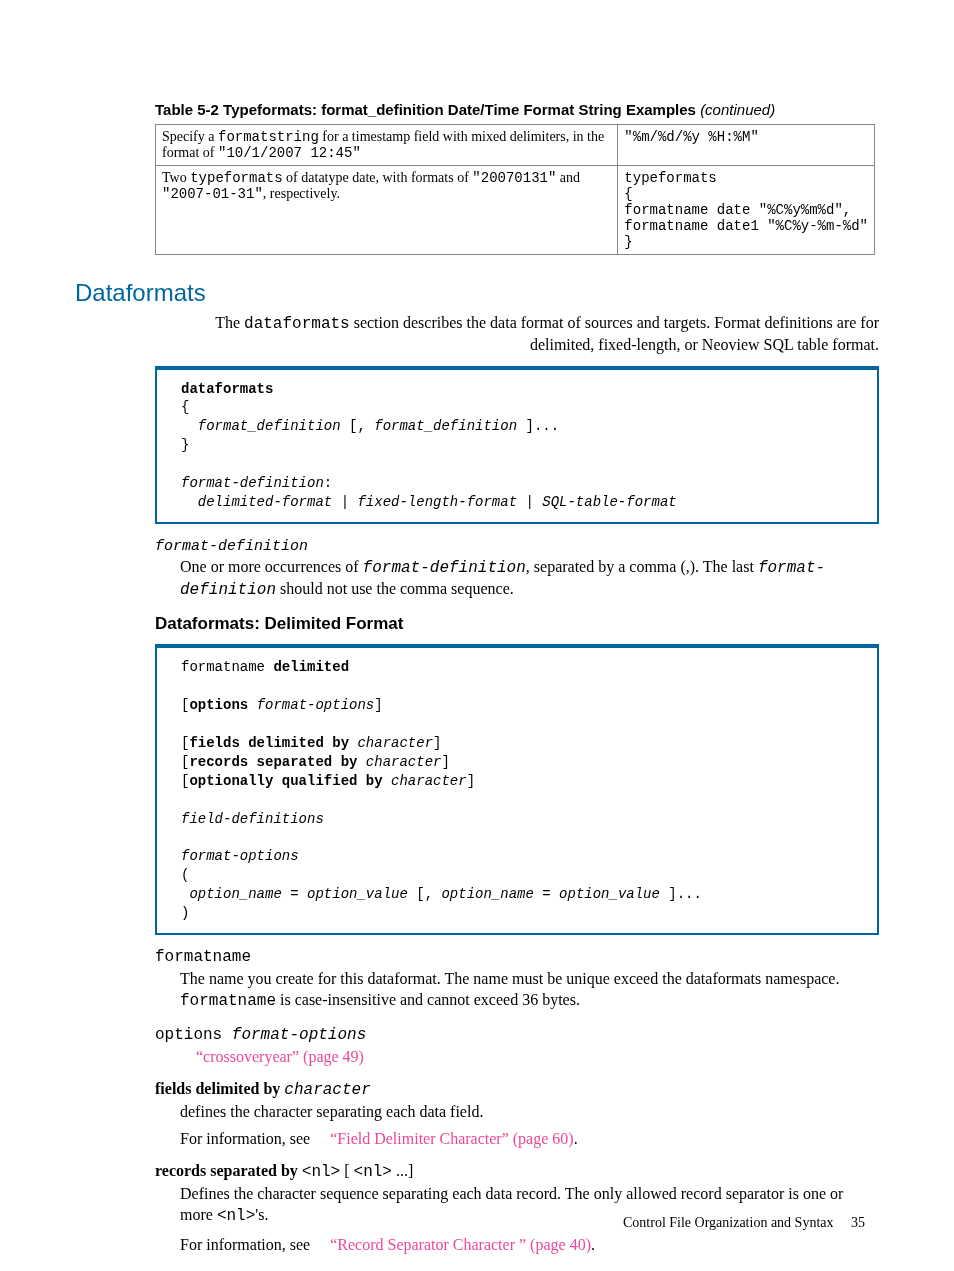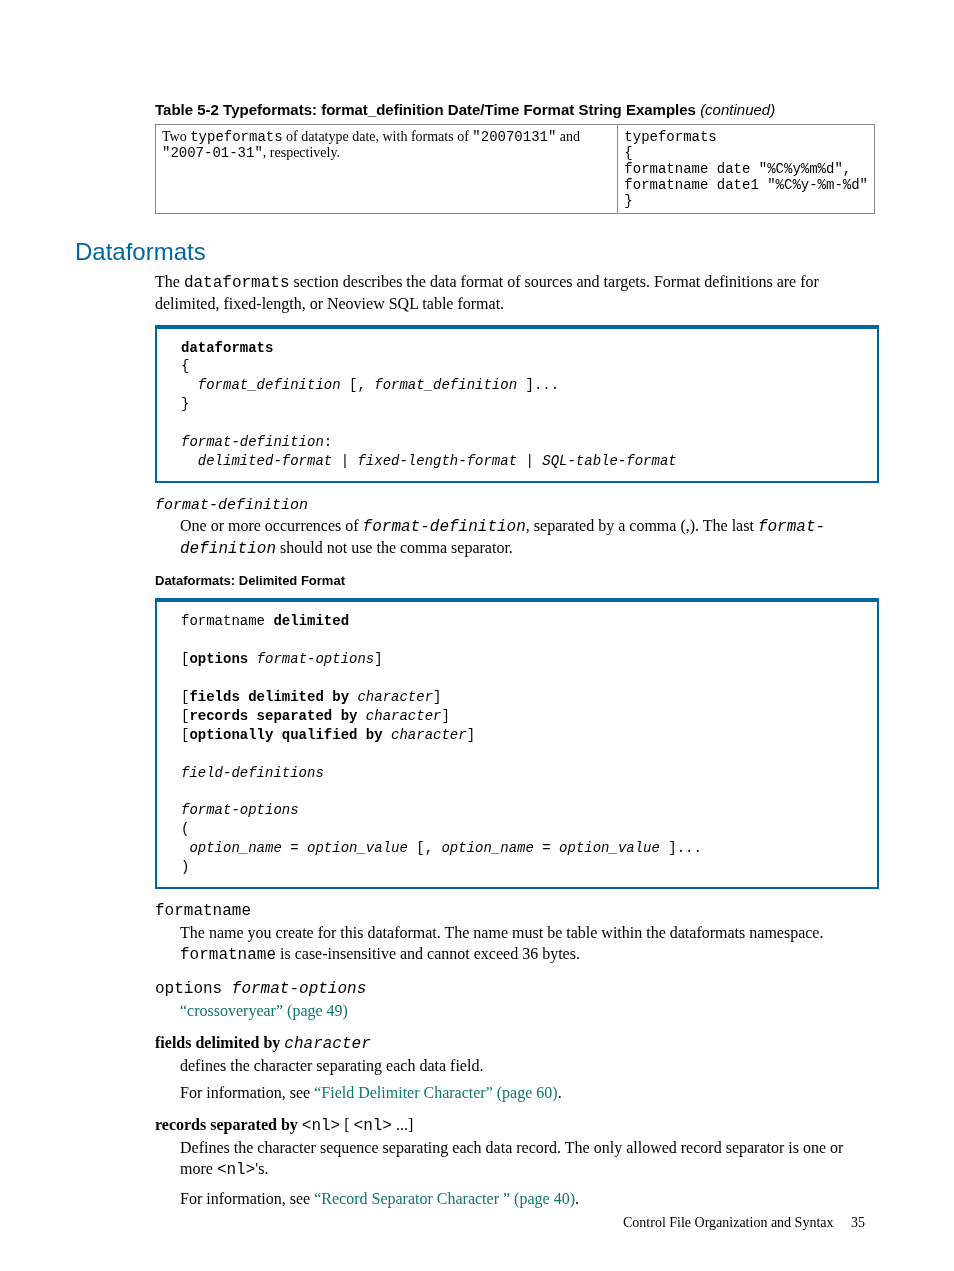--- a/index.html
+++ b/index.html
@@ -51,20 +51,21 @@
     font-family: "Arial Narrow", Arial, sans-serif;
     font-stretch: condensed;
     font-weight: normal;
     color: #0066a1;
     font-size: 24px;
     margin: 24px 0 6px 0;
   }
   p.body {
     margin: 2px 0 10px 80px;
     line-height: 1.3;
+    text-align: right;
   }
   .codebox {
     border: 2px solid #0066a1;
     border-top-width: 4px;
     margin: 10px 0 10px 80px;
     padding: 10px 24px;
     font-family: "Courier New", monospace;
     font-size: 14px;
     white-space: pre;
     line-height: 1.35;
@@ -79,54 +80,60 @@
   }
   .term-body {
     margin: 2px 0 0 105px;
     line-height: 1.3;
   }
   .term-body .monoi { font-family: "Courier New", monospace; font-style: italic;}
   h3.sub {
     font-family: "Arial Narrow", Arial, sans-serif;
     font-stretch: condensed;
     font-weight: bold;
-    font-size: 13px;
+    font-size: 17px;
     margin: 14px 0 6px 80px;
   }
   .dlterm {
     margin: 12px 0 0 80px;
     font-size: 16px;
   }
   .dlterm .mono { font-family: "Courier New", monospace; }
   .dlterm .monoi { font-family: "Courier New", monospace; font-style: italic;}
   .dlterm .labelb { font-weight: bold; }
   .dlbody {
     margin: 2px 0 0 105px;
     line-height: 1.35;
   }
   .dlbody .mono { font-family: "Courier New", monospace; }
-  a.link { color: #0f766e; text-decoration: none; }
+  a.link { color: #ec4899; text-decoration: none; margin-left: 16px; }
   .footer {
     position: absolute;
     bottom: 40px;
     right: 89px;
     font-size: 14px;
   }
   .footer .pn { margin-left: 14px; }
 </style>
 </head>
 <body>
 
 <div class="table-caption">
   <span>Table 5-2 Typeformats: format_definition Date/Time Format String Examples</span>
   <span class="cont">(continued)</span>
 </div>
 
 <table class="fmt">
   <tbody>
+  <tr>
+    <td>
+      <span>Specify a </span><span class="mono">formatstring</span><span> for a timestamp field with mixed delimiters, in the format of </span><span class="mono">"10/1/2007 12:45"</span>
+    </td>
+    <td><span class="mono">"%m/%d/%y %H:%M"</span></td>
+  </tr>
   <tr>
     <td>
       <span>Two </span><span class="mono">typeformats</span><span> of datatype date, with formats of </span><span class="mono">"20070131"</span><span> and </span><span class="mono">"2007-01-31"</span><span>, respectively.</span>
     </td>
     <td><span class="mono" style="white-space:pre">typeformats
 {
 formatname date "%C%y%m%d",
 formatname date1 "%C%y-%m-%d"
 }</span></td>
   </tr>
@@ -142,21 +149,21 @@
 <div class="codebox"><span class="bold">dataformats</span>
 <span>{</span>
 <span class="ital">  format_definition </span><span>[, </span><span class="ital">format_definition</span><span> ]...</span>
 <span>}</span>
 <span></span>
 <span class="ital">format-definition</span><span>:</span>
 <span class="ital">  delimited-format | fixed-length-format | SQL-table-format</span></div>
 
 <div class="term">format-definition</div>
 <div class="term-body">
-  <span>One or more occurrences of </span><span class="monoi">format-definition</span><span>, separated by a comma (,). The last </span><span class="monoi">format-definition</span><span> should not use the comma separator.</span>
+  <span>One or more occurrences of </span><span class="monoi">format-definition</span><span>, separated by a comma (,). The last </span><span class="monoi">format-definition</span><span> should not use the comma sequence.</span>
 </div>
 
 <h3 class="sub">Dataformats: Delimited Format</h3>
 
 <div class="codebox"><span>formatname </span><span class="bold">delimited</span>
 <span></span>
 <span>[</span><span class="bold">options</span><span> </span><span class="ital">format-options</span><span>]</span>
 <span></span>
 <span>[</span><span class="bold">fields delimited by</span><span> </span><span class="ital">character</span><span>]</span>
 <span>[</span><span class="bold">records separated by</span><span> </span><span class="ital">character</span><span>]</span>
@@ -164,21 +171,21 @@
 <span></span>
 <span class="ital">field-definitions</span>
 <span></span>
 <span class="ital">format-options</span>
 <span>(</span>
 <span class="ital"> option_name = option_value </span><span>[, </span><span class="ital">option_name = option_value</span><span> ]...</span>
 <span>)</span></div>
 
 <div class="dlterm"><span class="mono">formatname</span></div>
 <div class="dlbody">
-  <span>The name you create for this dataformat. The name must be table within the dataformats namespace. </span><span class="mono">formatname</span><span> is case-insensitive and cannot exceed 36 bytes.</span>
+  <span>The name you create for this dataformat. The name must be unique exceed the dataformats namespace. </span><span class="mono">formatname</span><span> is case-insensitive and cannot exceed 36 bytes.</span>
 </div>
 
 <div class="dlterm"><span class="mono">options </span><span class="monoi">format-options</span></div>
 <div class="dlbody">
   <a href="#" class="link">“crossoveryear” (page 49)</a>
 </div>
 
 <div class="dlterm"><span class="labelb">fields delimited by </span><span class="monoi">character</span></div>
 <div class="dlbody"><span>defines the character separating each data field.</span></div>
 <div class="dlbody" style="margin-top:6px">

